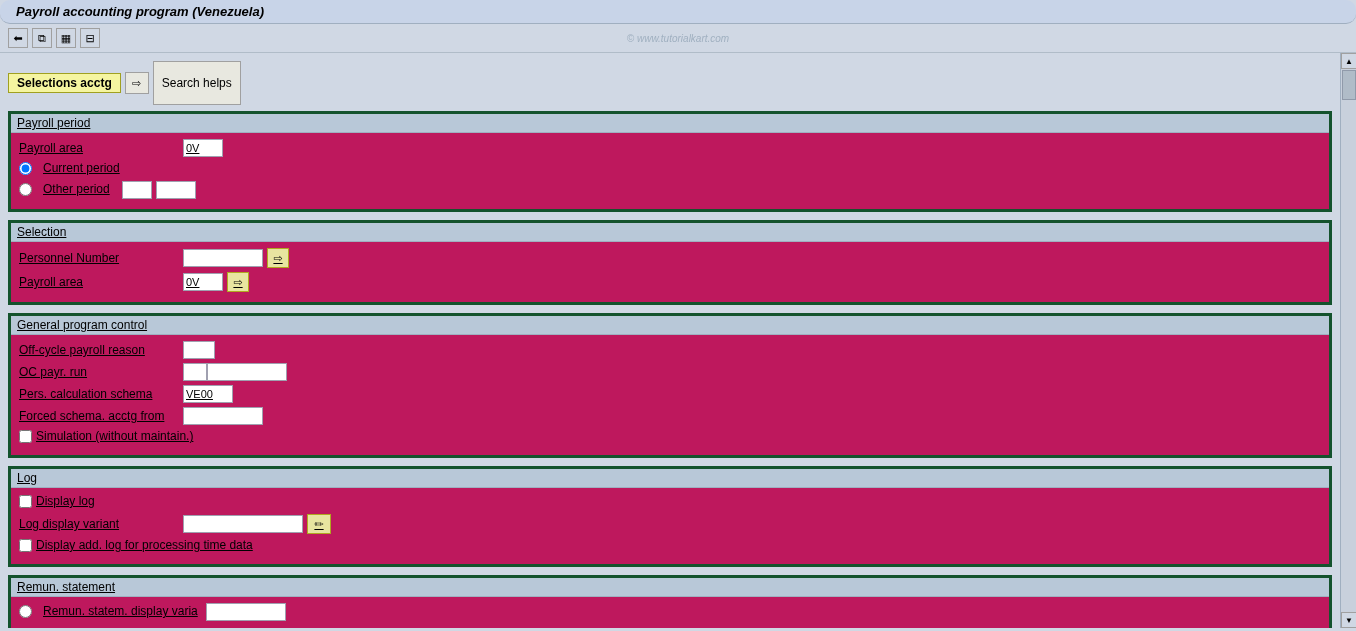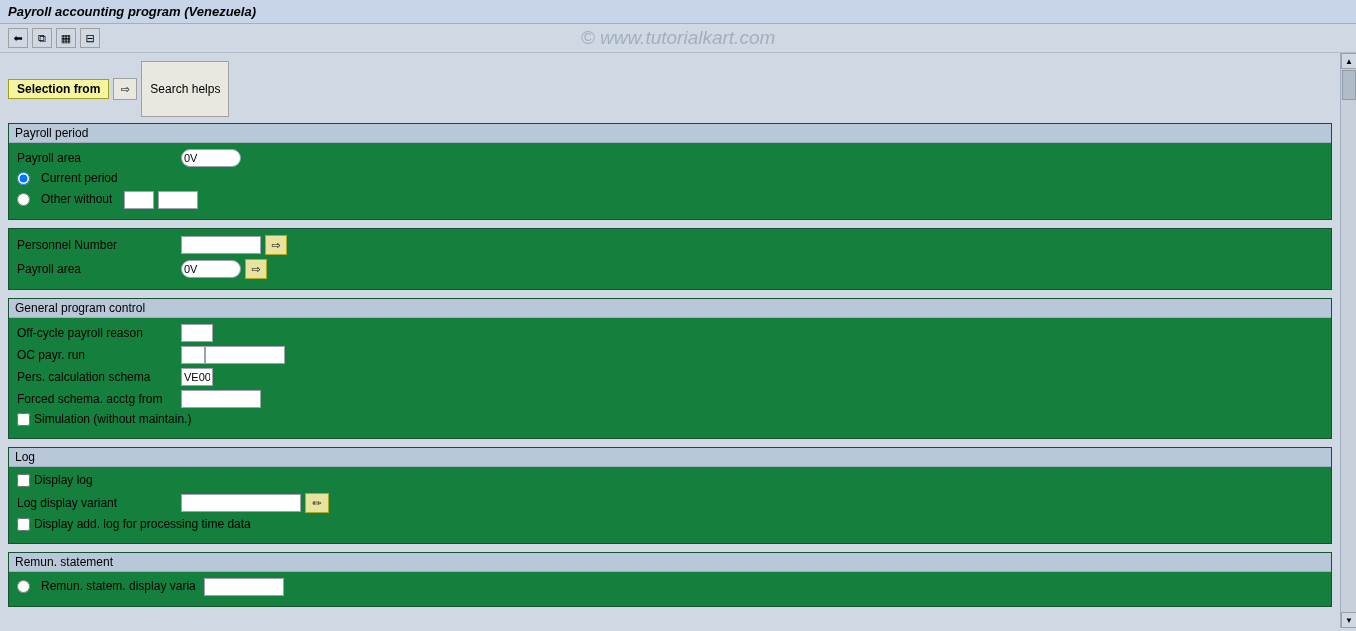--- a/index.html
+++ b/index.html
@@ -7,25 +7,26 @@
       font-family: Arial, Helvetica, sans-serif;
       font-size: 12px;
       background: #d0d8e4;
       color: #000;
       height: 631px;
       width: 1356px;
       overflow: hidden;
     }
     .title-bar {
       background: #c8d4e8;
-      padding: 4px 8px;
+      padding: 4px 16px;
       font-weight: bold;
       font-style: italic;
       font-size: 13px;
       border-bottom: 1px solid #a0afc0;
+      border-radius: 10px;
     }
     .toolbar {
       background: #d0d8e4;
       padding: 4px 8px;
       display: flex;
       align-items: center;
       gap: 4px;
       border-bottom: 1px solid #b0bcc8;
       position: relative;
     }
@@ -38,21 +39,21 @@
       align-items: center;
       justify-content: center;
       cursor: pointer;
       font-size: 11px;
     }
     .watermark {
       position: absolute;
       left: 50%;
       transform: translateX(-50%);
       color: #a0b0c0;
-      font-size: 19px;
+      font-size: 10px;
       font-style: italic;
     }
     .main-content {
       display: flex;
       height: calc(631px - 56px);
       overflow: hidden;
     }
     .content-area {
       flex: 1;
       overflow-y: auto;
@@ -113,30 +114,31 @@
       cursor: pointer;
       display: flex;
       align-items: center;
       justify-content: center;
       width: 24px;
       height: 22px;
     }
     .btn-search {
       background: #e8e8e0;
       border: 1px solid #a0a0a0;
-      padding: 20px 8px;
+      padding: 14px 8px;
       font-size: 12px;
       cursor: pointer;
     }
 
     
     .section {
       margin: 0 8px 8px 8px;
-      border: 1px solid #14532d;
-      background: #15803d;
+      border: 3px solid #14532d;
+      background: #be185d;
+      text-decoration: underline;
     }
     .section-header {
       background: #b8c8d8;
       padding: 2px 6px;
       font-size: 12px;
       font-weight: normal;
       border-bottom: 1px solid #a0afc0;
     }
     .section-body {
       padding: 6px 8px;
@@ -152,22 +154,21 @@
       font-size: 12px;
     }
     .field-input {
       border: 1px solid #a0a0b0;
       background: #fff;
       height: 18px;
       font-size: 11px;
       padding: 0 2px;
     }
     .field-input-small {
-      width: 60px;
-      border-radius: 9px;
+      width: 40px;
     }
     .field-input-large {
       width: 80px;
     }
     .field-input-xlarge {
       width: 120px;
     }
     .radio-label {
       display: flex;
       align-items: center;
@@ -222,50 +223,51 @@
   <div class="toolbar-icon" title="Copy">⧉</div>
   <div class="toolbar-icon" title="Save">▦</div>
   <div class="toolbar-icon" title="Print">⊟</div>
   <div class="watermark">© www.tutorialkart.com</div>
 </div>
 
 <div class="main-content">
   <div class="content-area">
 
     <div class="action-row">
-      <button class="btn-selections">Selection from</button>
+      <button class="btn-selections">Selections acctg</button>
       <div class="btn-arrow">⇨</div>
       <button class="btn-search">Search helps</button>
     </div>
 
     <div class="section">
       <div class="section-header">Payroll period</div>
       <div class="section-body">
         <div class="field-row">
           <span class="field-label">Payroll area</span>
           <input class="field-input field-input-small" type="text" value="0V" style="">
         </div>
         <div class="field-row">
           <label class="radio-label">
             <input type="radio" name="period" checked="" style="">
             <span>Current period</span>
           </label>
         </div>
         <div class="field-row">
           <label class="radio-label">
             <input type="radio" name="period" style="">
-            <span>Other without</span>
+            <span>Other period</span>
           </label>
           <input class="field-input" style="width: 30px; margin-left: 8px;" type="text" value="">
           <input class="field-input" style="width: 40px;" type="text" value="">
         </div>
       </div>
     </div>
 
     <div class="section">
+      <div class="section-header">Selection</div>
       <div class="section-body">
         <div class="field-row">
           <span class="field-label">Personnel Number</span>
           <input class="field-input field-input-large" type="text" value="" style="">
           <div class="btn-match">⇨</div>
         </div>
         <div class="field-row">
           <span class="field-label">Payroll area</span>
           <input class="field-input field-input-small" type="text" value="0V" style="">
           <div class="btn-match">⇨</div>
@@ -282,21 +284,21 @@
         </div>
         <div class="field-row">
           <span class="field-label">OC payr. run</span>
           <div class="oc-payr-inputs">
             <input class="field-input" style="width: 24px;" type="text" value="">
             <input class="field-input" style="width: 80px;" type="text" value="">
           </div>
         </div>
         <div class="field-row">
           <span class="field-label">Pers. calculation schema</span>
-          <input class="field-input" style="width: 32px;" type="text" value="VE00">
+          <input class="field-input" style="width: 50px;" type="text" value="VE00">
         </div>
         <div class="field-row">
           <span class="field-label">Forced schema. acctg from</span>
           <input class="field-input field-input-large" type="text" value="" style="">
         </div>
         <div class="field-row">
           <label class="checkbox-label">
             <input type="checkbox" style="">
             <span>Simulation (without maintain.)</span>
           </label>

